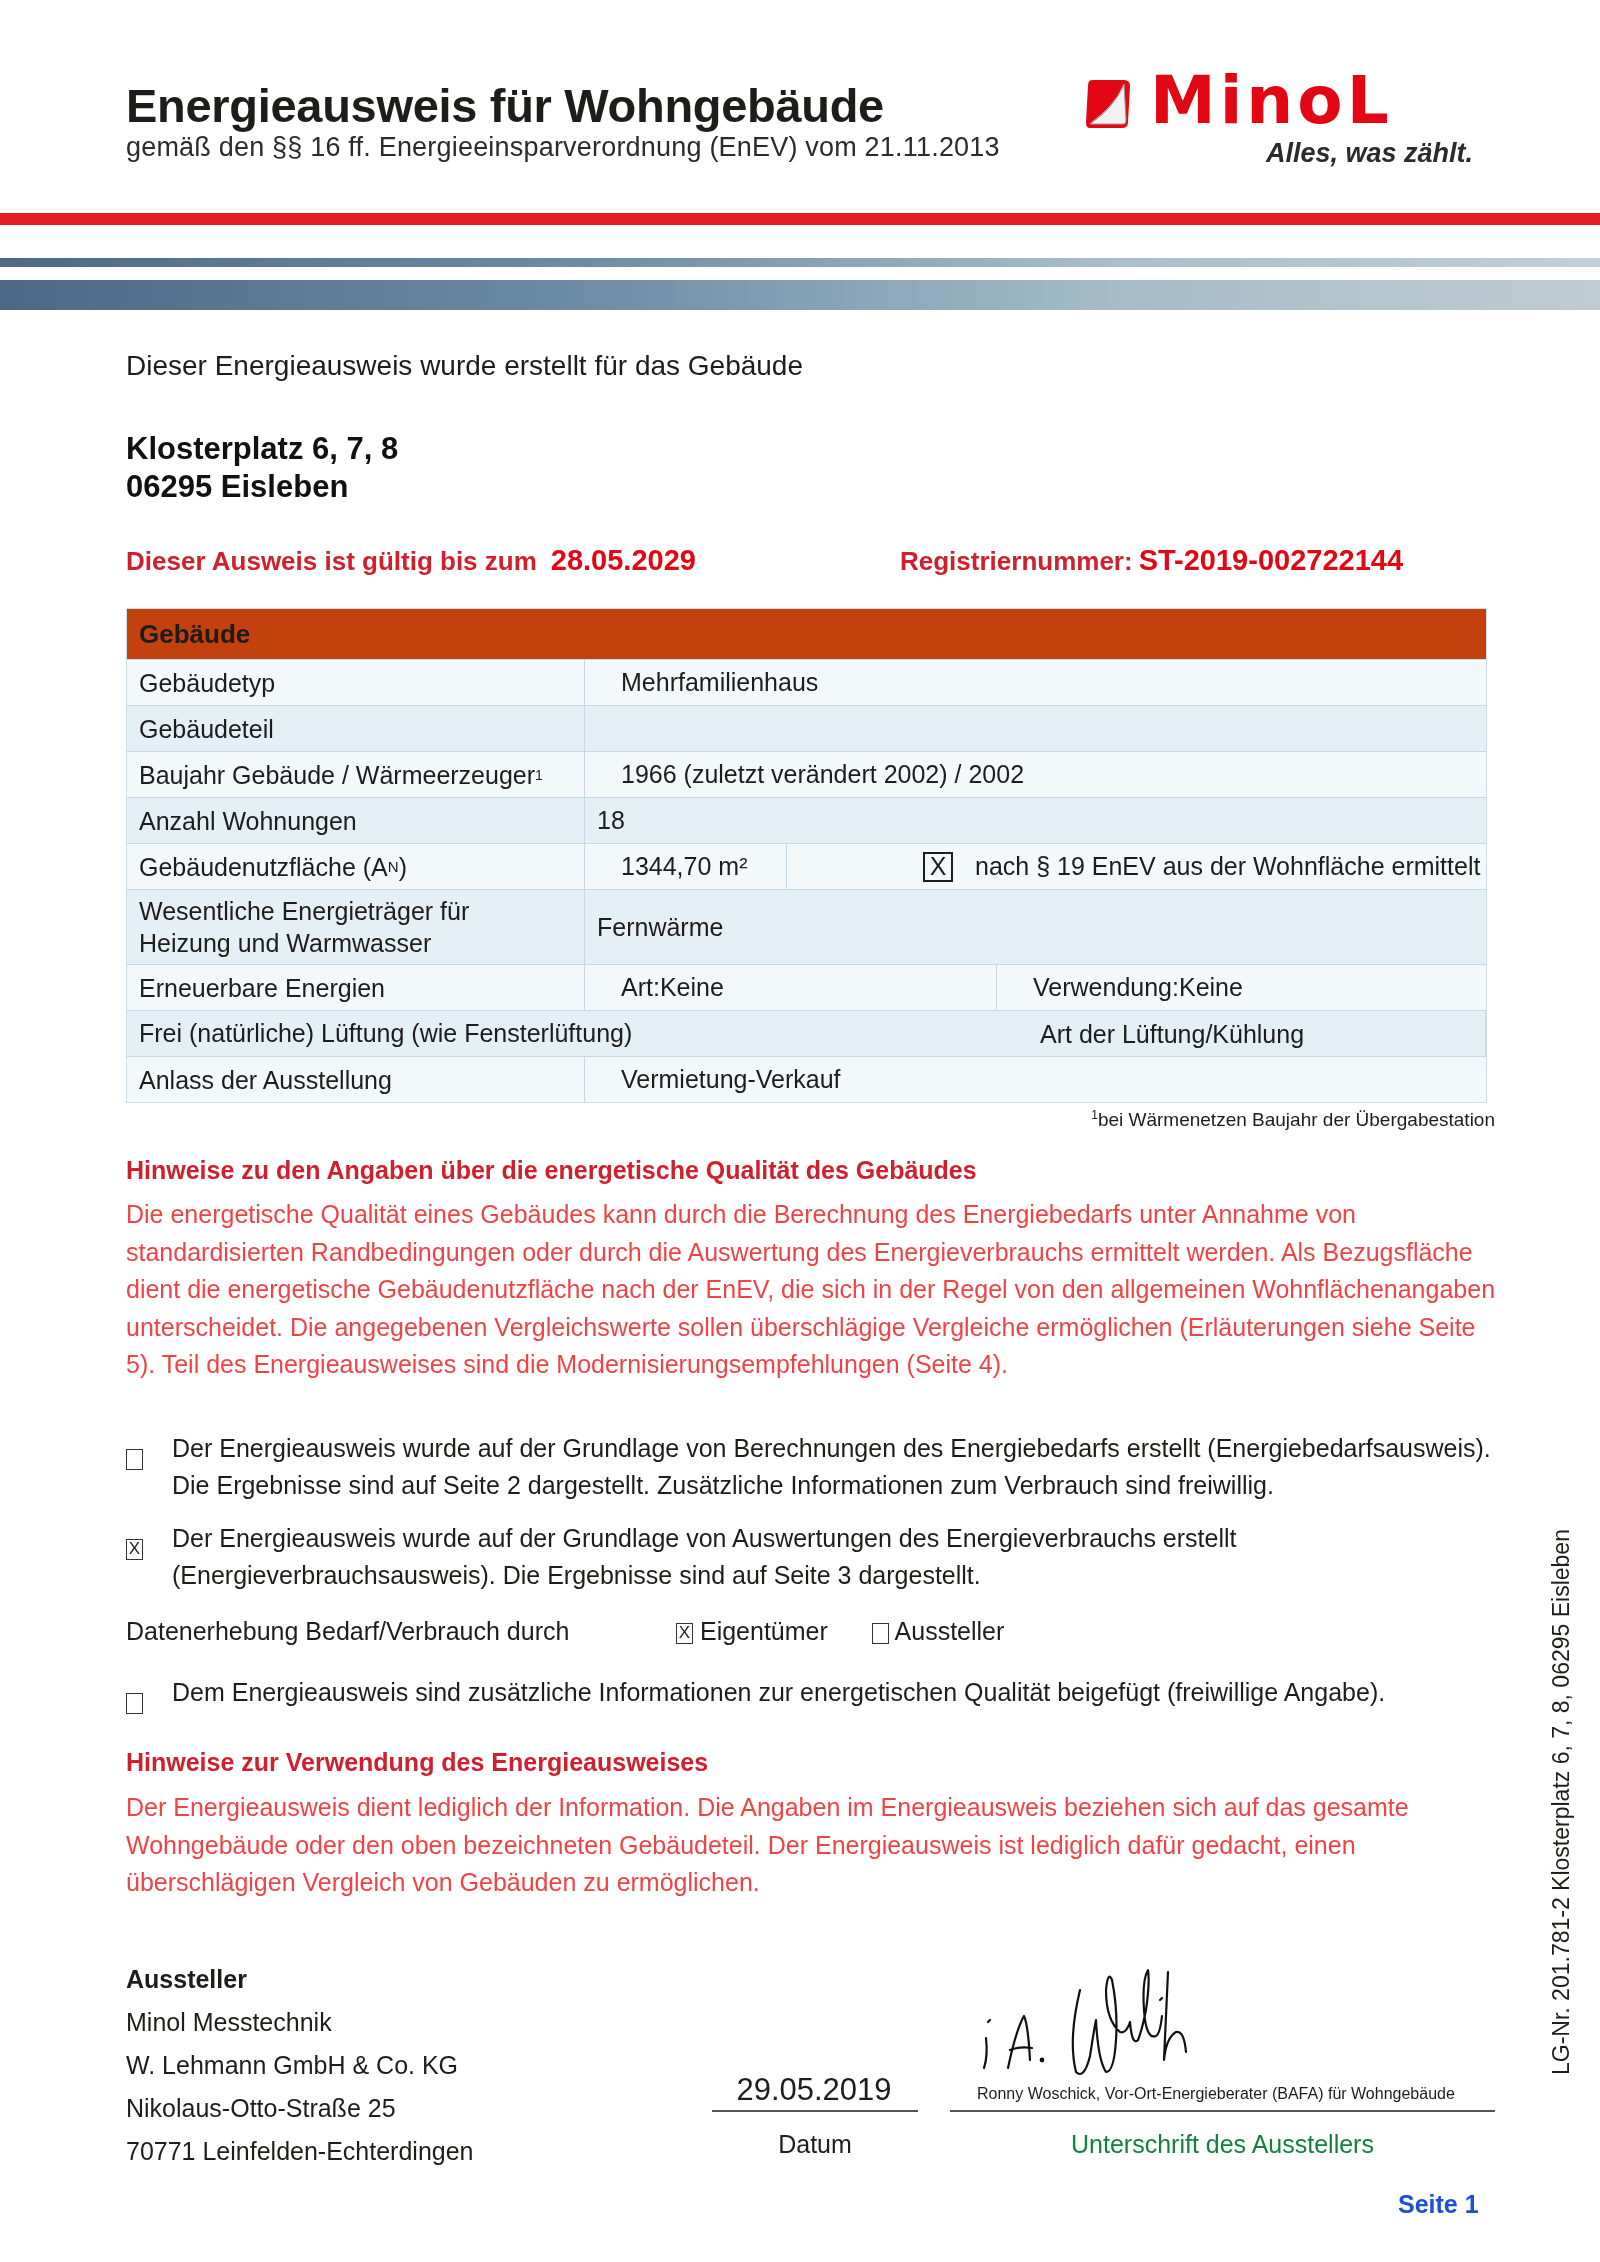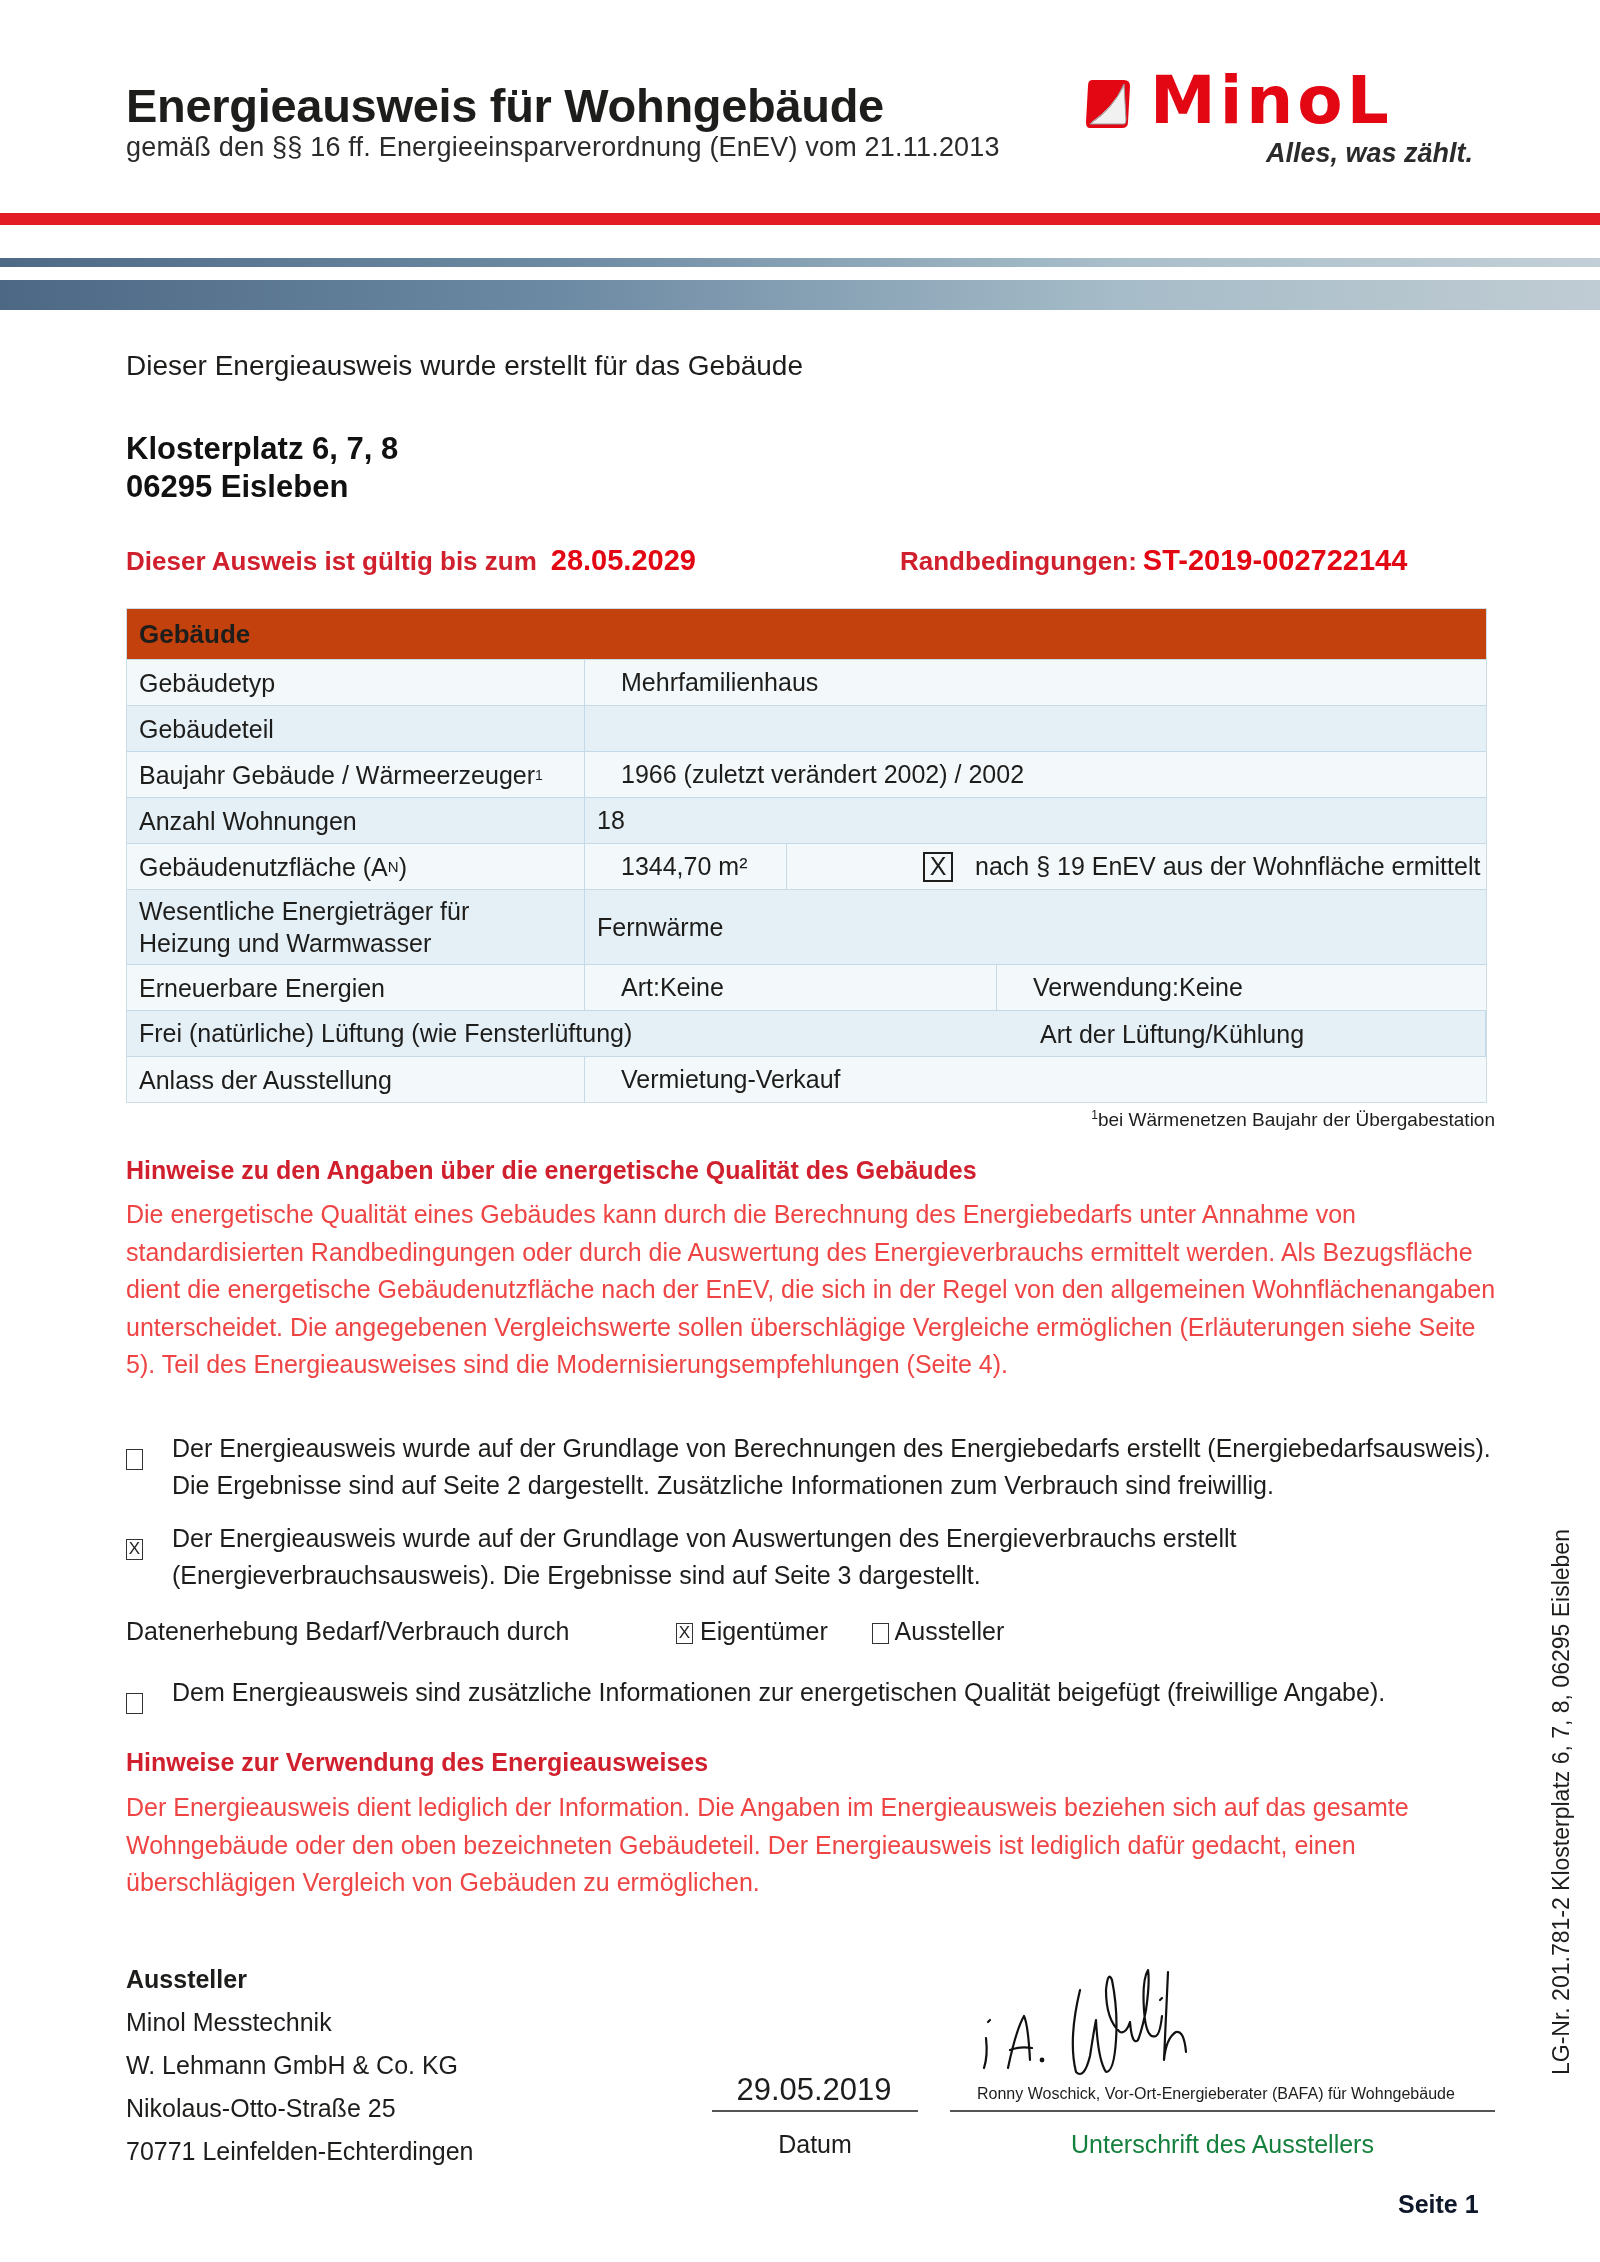--- a/index.html
+++ b/index.html
@@ -73,21 +73,21 @@
 
   .date-val { left: 712px; top: 2072px; width: 204px; text-align: center; font-size: 31px; color: #1d1d1b; }
   .date-line { left: 712px; top: 2110px; width: 206px; height: 2px; background: #555; }
   .date-label { left: 712px; top: 2130px; width: 206px; text-align: center; font-size: 25px; color: #1d1d1b; }
 
   .sig { left: 980px; top: 1960px; width: 300px; height: 130px; }
   .sig-name { left: 977px; top: 2085px; font-size: 16px; color: #1d1d1b; white-space: nowrap; }
   .sig-line { left: 950px; top: 2110px; width: 545px; height: 2px; background: #555; }
   .sig-label { left: 950px; top: 2130px; width: 545px; text-align: center; font-size: 25px; color: #15803d; }
 
-  .page-num { left: 1398px; top: 2190px; font-size: 25px; font-weight: bold; color: #0f172a; white-space: nowrap; }
+  .page-num { left: 1398px; top: 2190px; font-size: 25px; font-weight: bold; color: #1d4ed8; white-space: nowrap; }
 
   .side-text { left: 1548px; top: 2075px; transform-origin: 0 0; transform: rotate(-90deg); font-size: 23px; color: #1d1d1b; white-space: nowrap; }
 </style>
 </head>
 <body>
 
 <div class="abs doc-title">Energieausweis für Wohngebäude</div>
 <div class="abs doc-subtitle">gemäß den §§ 16 ff. Energieeinsparverordnung (EnEV) vom 21.11.2013</div>
 
 <div class="abs logo">
@@ -107,21 +107,21 @@
 <div class="abs intro">Dieser Energieausweis wurde erstellt für das Gebäude</div>
 <div class="abs address">
   <div>Klosterplatz 6, 7, 8</div>
   <div>06295 Eisleben</div>
 </div>
 
 <div class="abs validity">
   <span>Dieser Ausweis ist gültig bis zum</span><span class="date">28.05.2029</span>
 </div>
 <div class="abs regnr">
-  <span>Randbedingungen:</span><span class="num">ST-2019-002722144</span>
+  <span>Registriernummer:</span><span class="num">ST-2019-002722144</span>
 </div>
 
 <div class="abs bldg-table">
   <div class="row hdr">
     <span>Gebäude</span>
   </div>
 
   <div class="row odd r45">
     <div class="cell lbl">Gebäudetyp</div>
     <div class="cell val">Mehrfamilienhaus</div>

